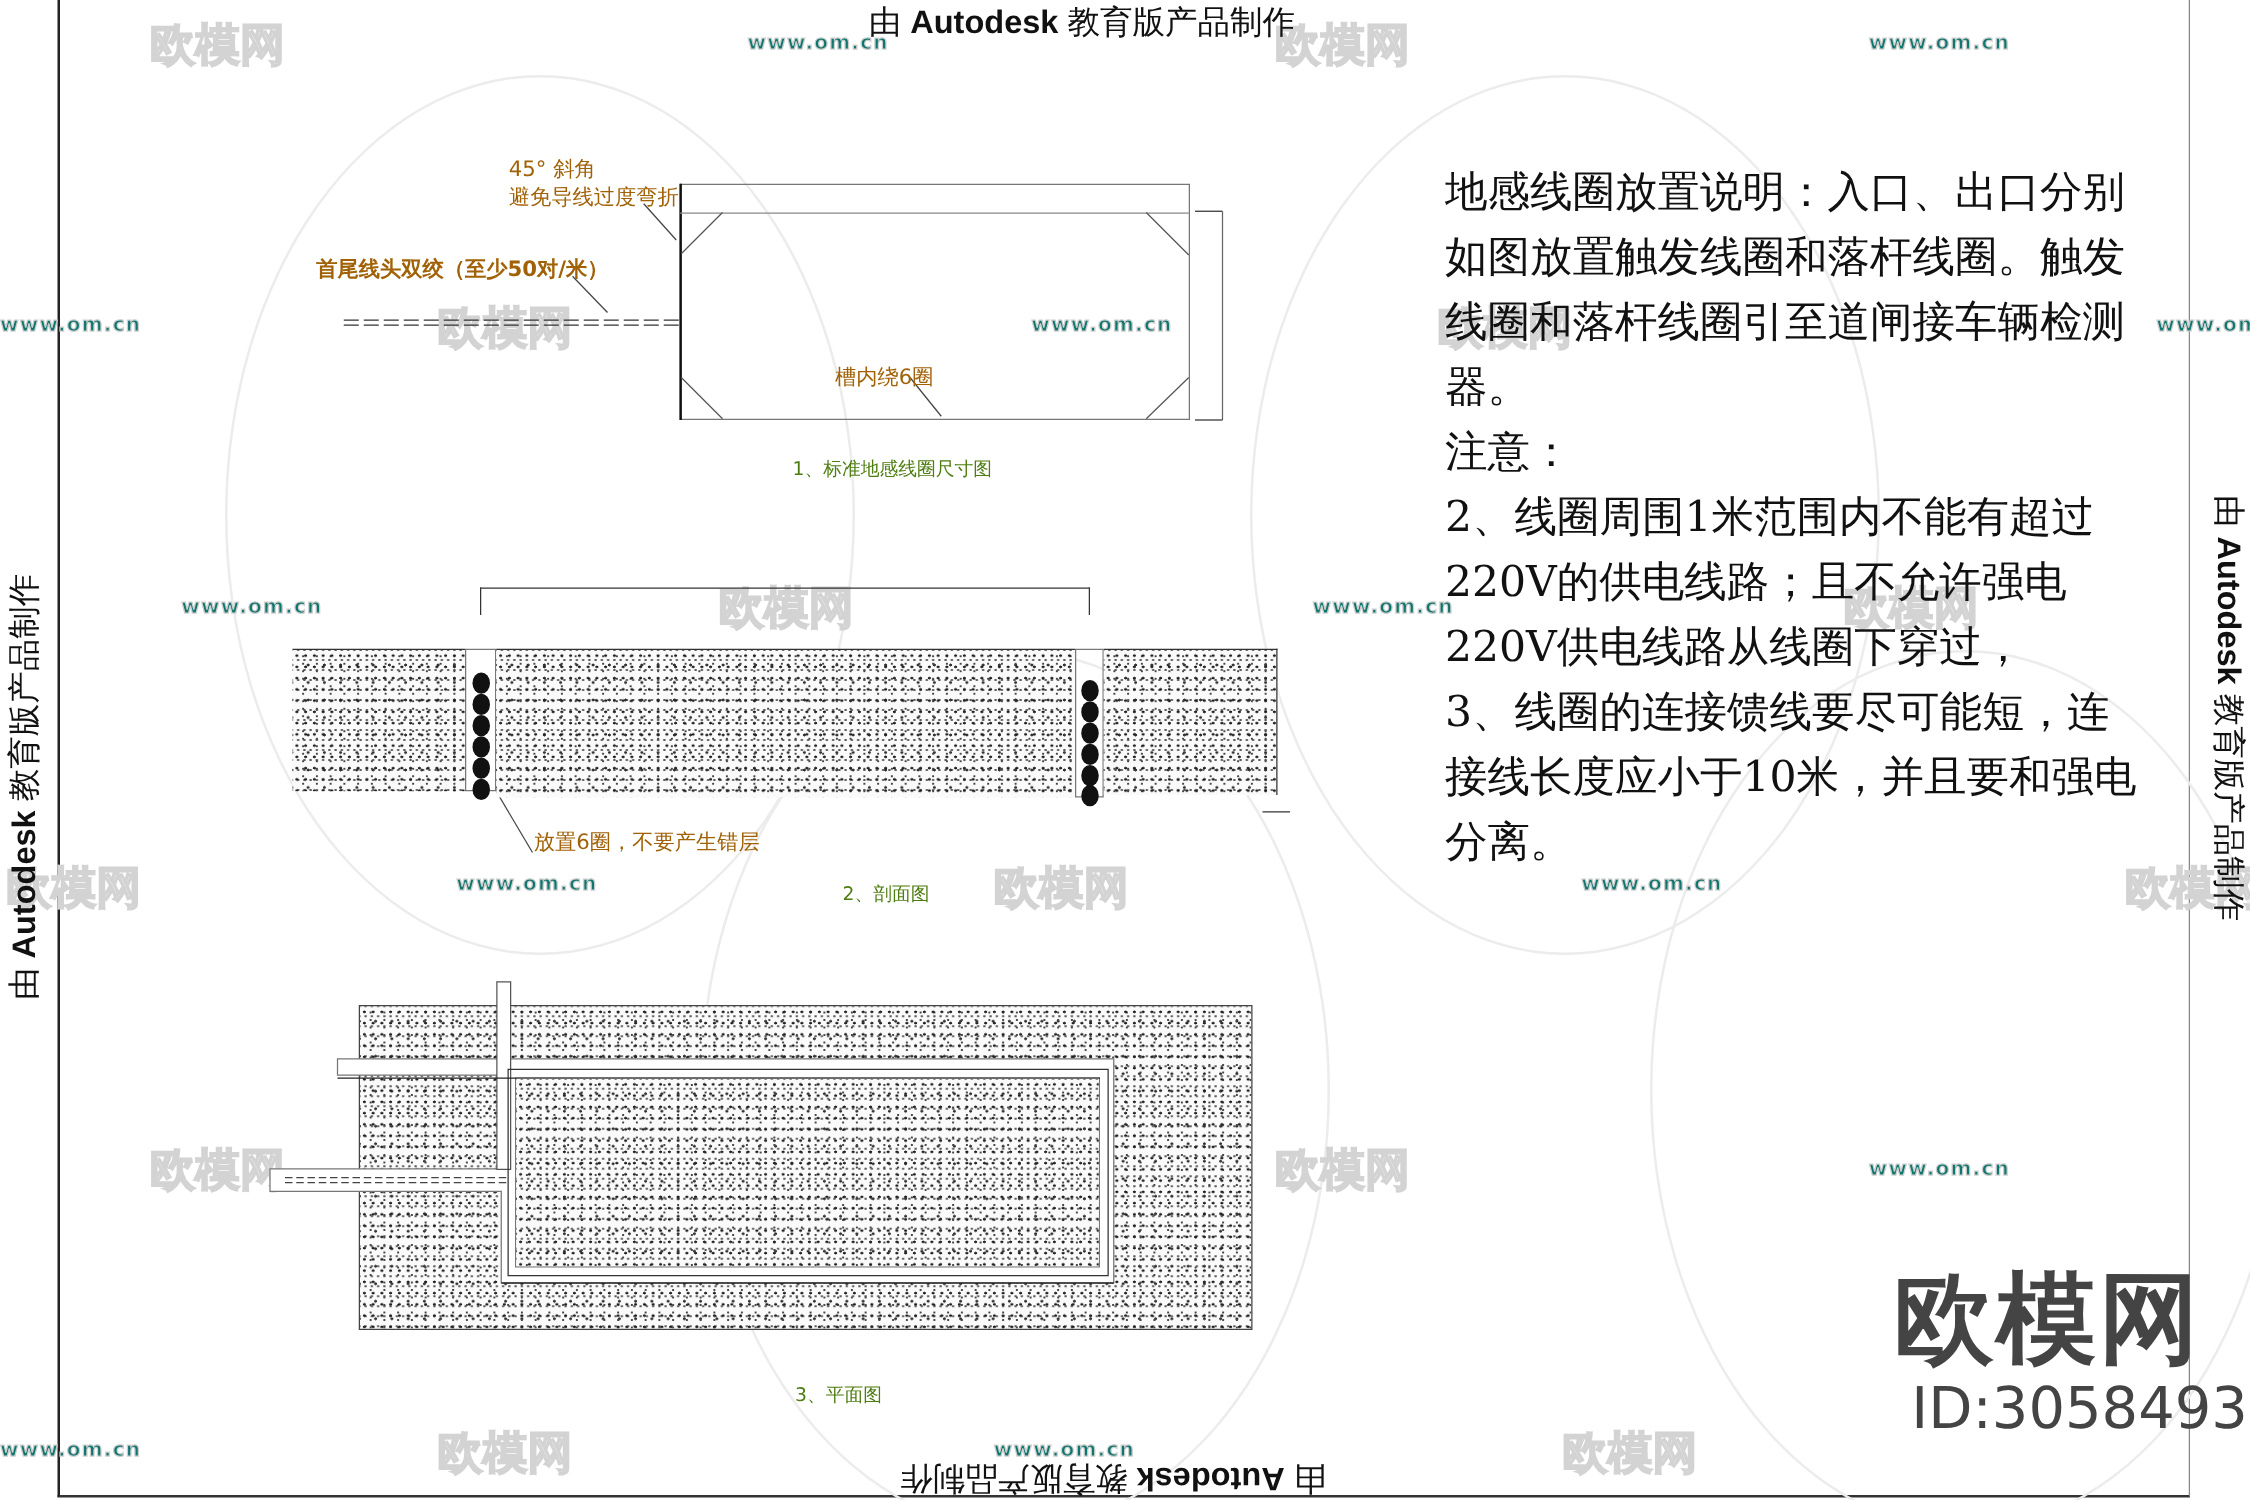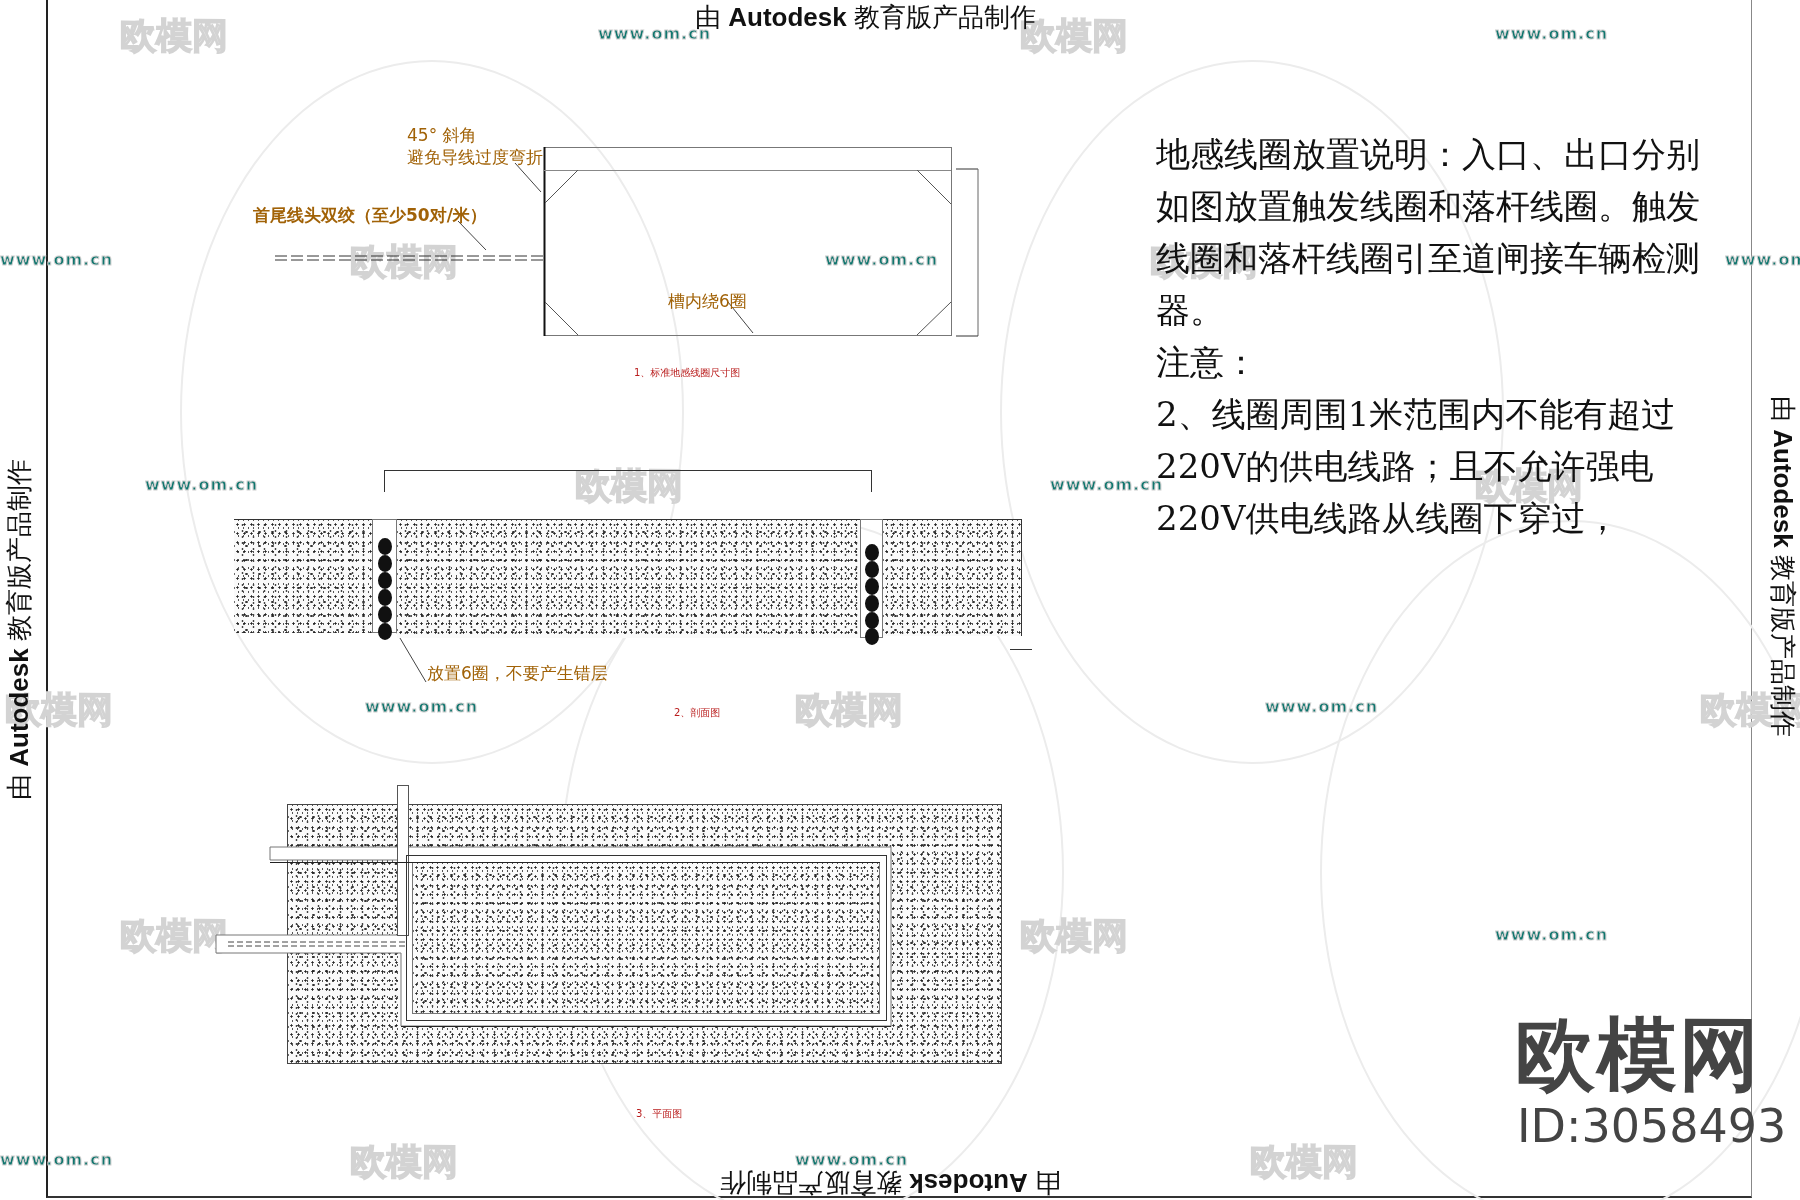--- a/index.html
+++ b/index.html
@@ -15,41 +15,41 @@
   .stamp-left { left: 2px; top: 800px; transform-origin: left top; transform: rotate(-90deg); }
   .stamp-right { left: 1800px; top: 396px; transform-origin: left top; transform: rotate(90deg); }
 
   .wm { position: absolute; color: #e2e2e2; font-family: "DejaVu Sans", sans-serif;
         font-weight: bold; white-space: nowrap; pointer-events: none; }
   .wm-url { font-size: 16px; letter-spacing: 1px; -webkit-text-stroke: 1px #cfcfcf; color: #0f766e; }
   .wm-logo { font-size: 36px; -webkit-text-stroke: 1.5px #d3d3d3; color: #fff; }
   .wm-arc { position: absolute; border: 2px solid #ececec; border-radius: 50%; pointer-events: none; }
 
   .label { position: absolute; font-family: "DejaVu Sans", sans-serif; font-size: 17px; color: #a16207; white-space: nowrap; }
-  .caption { position: absolute; font-family: "DejaVu Sans", sans-serif; font-size: 10px; color: #b91c1c; white-space: nowrap; text-align: right; }
+  .caption { position: absolute; font-family: "DejaVu Sans", sans-serif; font-size: 15px; color: #4d7c0f; white-space: nowrap; text-align: right; }
 
   .speckle {
     position: absolute;
     background-color: #fafafa;
     background-image:
       radial-gradient(circle, #222 0.9px, transparent 1.3px),
       radial-gradient(circle, #444 0.8px, transparent 1.2px),
       radial-gradient(circle, #333 1px, transparent 1.4px),
       radial-gradient(circle, #555 0.7px, transparent 1.1px);
     background-size: 7px 9px, 11px 6px, 13px 14px, 5px 8px;
     background-position: 0 0, 3px 2px, 6px 5px, 2px 4px;
   }
 
   .notes { position: absolute; left: 1156px; top: 128px; width: 560px;
            font-family: "DejaVu Serif", "Liberation Serif", serif; font-size: 34px; line-height: 52px; color: #111; }
   .notes p { margin: 0; }
 
   .brand { position: absolute; left: 1515px; top: 1010px; font-family: "DejaVu Sans", sans-serif; color: #444; }
   .brand-name { font-size: 80px; font-weight: bold; letter-spacing: 2px; line-height: 90px; }
-  .brand-id { font-size: 46px; line-height: 52px; margin-left: 2px; }
+  .brand-id { font-size: 46px; line-height: 52px; margin-left: 14px; }
 
   .coil-dot { position: absolute; width: 14px; height: 17px; background: #111; border-radius: 50%; }
 </style>
 </head>
 <body>
 
 <div class="frame"></div>
 
 <div class="wm-arc" style="left:180px;top:60px;width:500px;height:700px;"></div>
 <div class="wm-arc" style="left:1000px;top:60px;width:500px;height:700px;"></div>
@@ -177,18 +177,19 @@
     <line x1="228" y1="946" x2="406" y2="946" stroke="#444" stroke-width="1" stroke-dasharray="6,3"></line>
   </svg>
   <div class="speckle" style="left:413px;top:863px;width:466px;height:150px;"></div>
   <div class="caption" style="left:636px;top:1107px;">3、平面图</div>
 </div>
 
 <div class="notes">
   <p>地感线圈放置说明：入口、出口分别如图放置触发线圈和落杆线圈。触发线圈和落杆线圈引至道闸接车辆检测器。</p>
   <p>注意：</p>
   <p>2、线圈周围1米范围内不能有超过220V的供电线路；且不允许强电220V供电线路从线圈下穿过，</p>
+  <p>3、线圈的连接馈线要尽可能短，连接线长度应小于10米，并且要和强电分离。</p>
 </div>
 
 <div class="brand">
   <div class="brand-name">欧模网</div>
   <div class="brand-id">ID:3058493</div>
 </div>
 
 </body></html>

